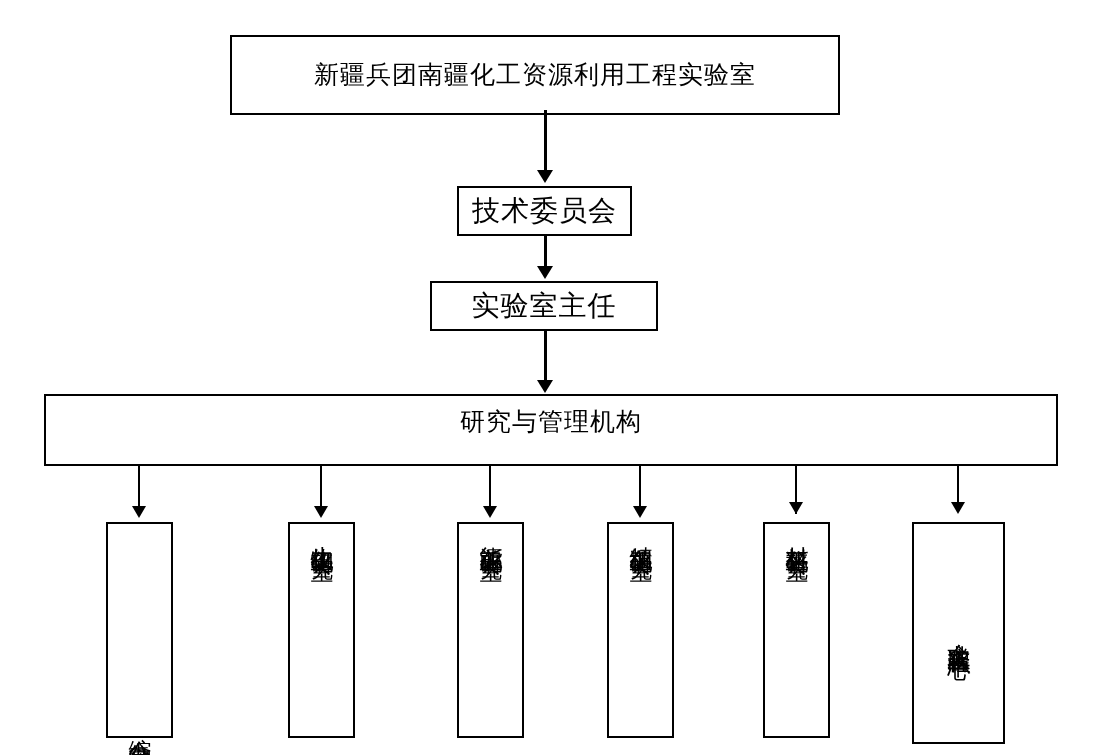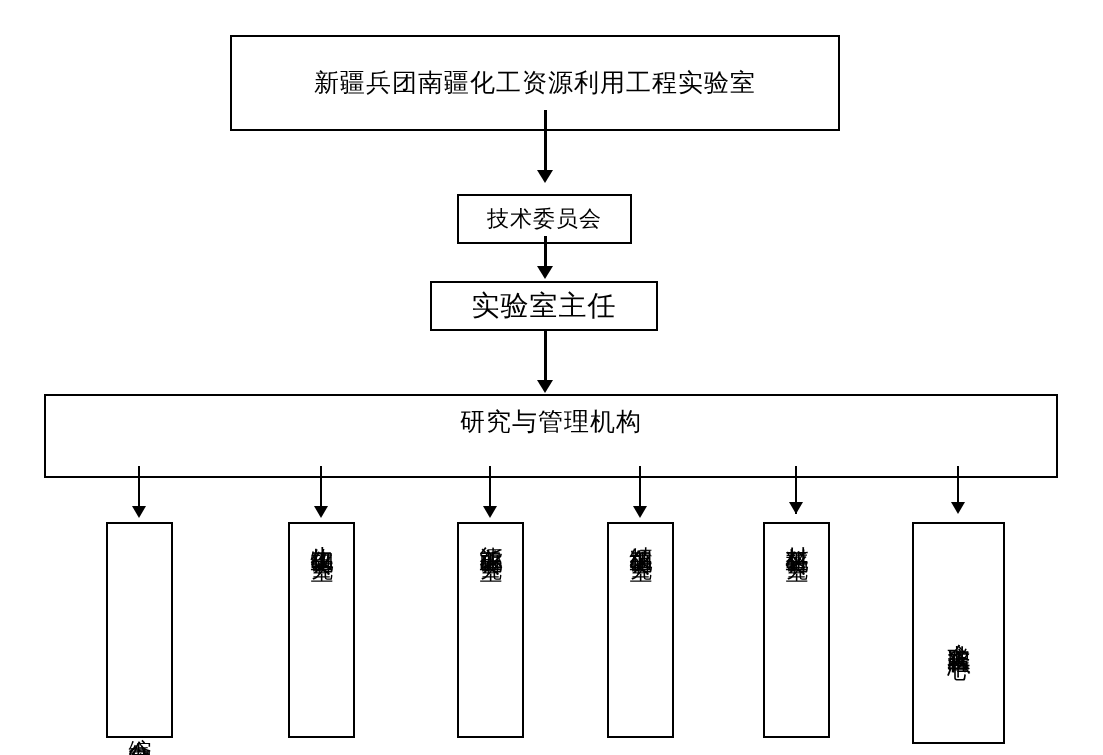--- a/index.html
+++ b/index.html
@@ -29,51 +29,51 @@
     justify-content: center;
     text-align: center;
     line-height: 1.15;
   }
 
   
   .node-root {
     left: 230px;
     top: 35px;
     width: 610px;
-    height: 96px;
+    height: 80px;
     font-size: 25px;
     letter-spacing: 1px;
   }
 
   
   .node-committee {
     left: 457px;
-    top: 194px;
+    top: 186px;
     width: 175px;
     height: 50px;
-    font-size: 22px;
+    font-size: 28px;
     letter-spacing: 1px;
   }
 
   
   .node-director {
     left: 430px;
     top: 281px;
     width: 228px;
     height: 50px;
     font-size: 28px;
     letter-spacing: 1px;
   }
 
   
   .node-bar {
     left: 44px;
     top: 394px;
     width: 1014px;
-    height: 84px;
+    height: 72px;
     font-size: 25px;
     letter-spacing: 1px;
     align-items: flex-start;
     padding-top: 12px;
   }
 
   
   .node-leaf {
     top: 522px;
     width: 67px;

